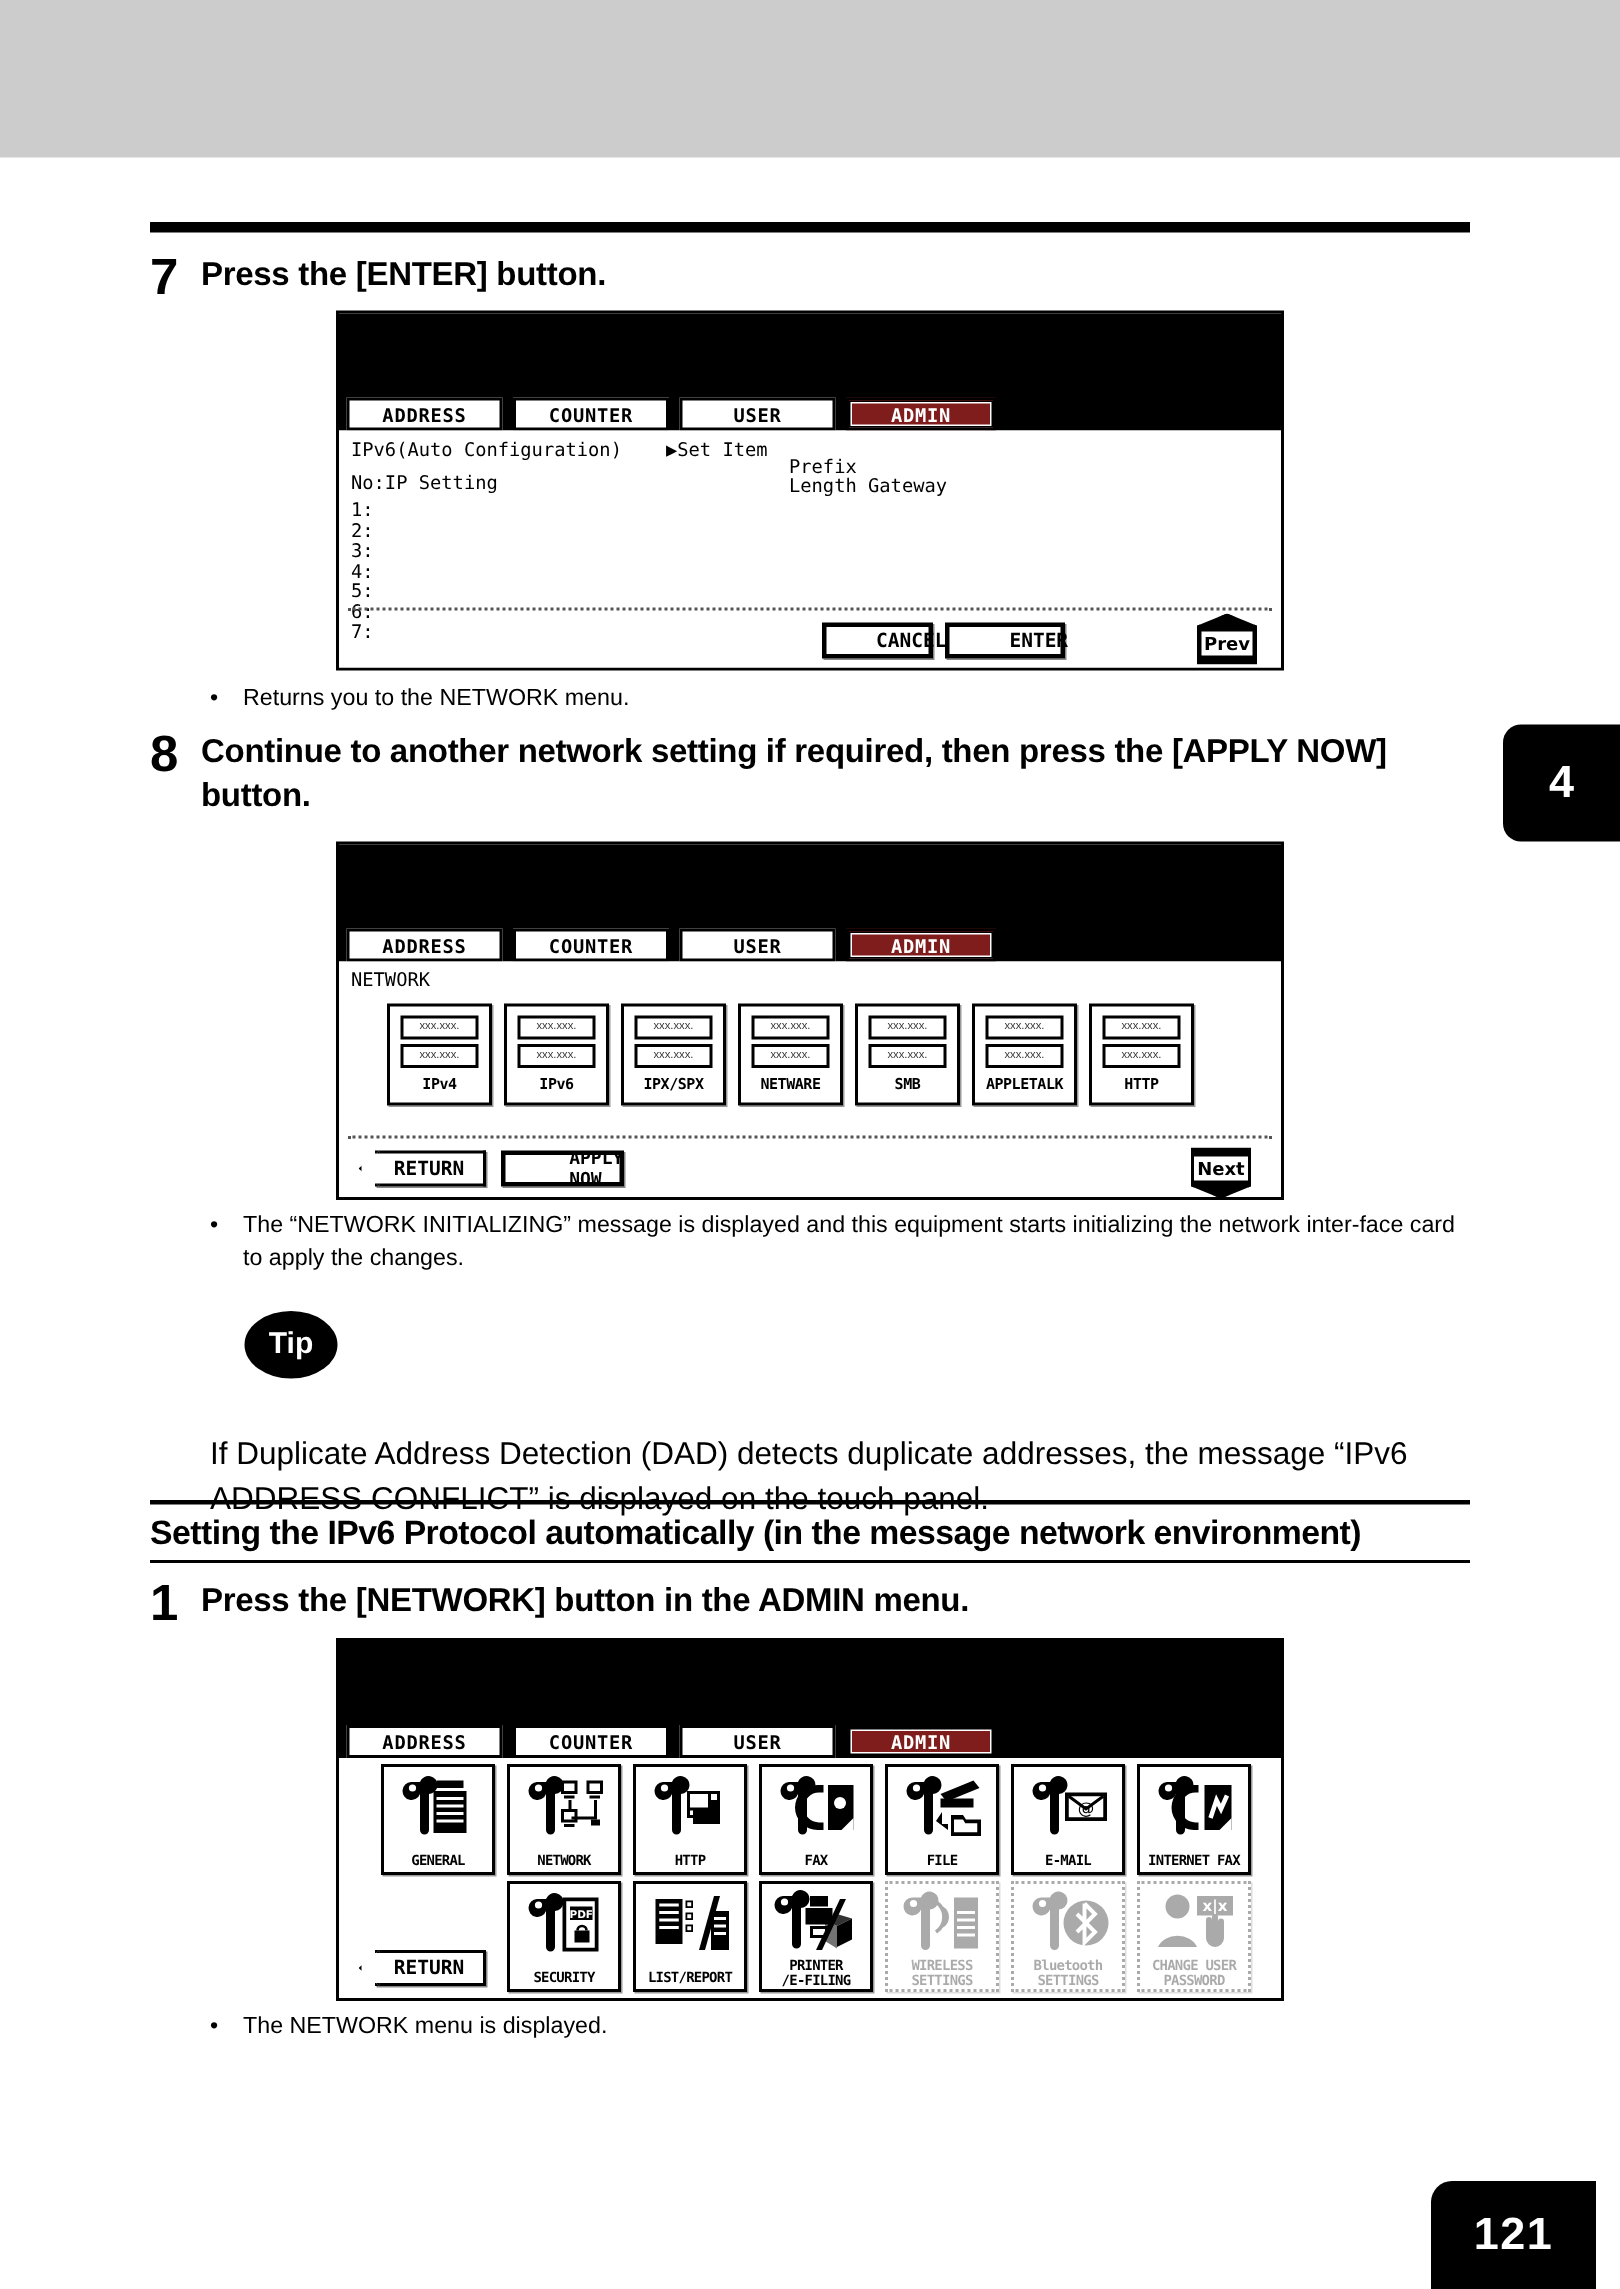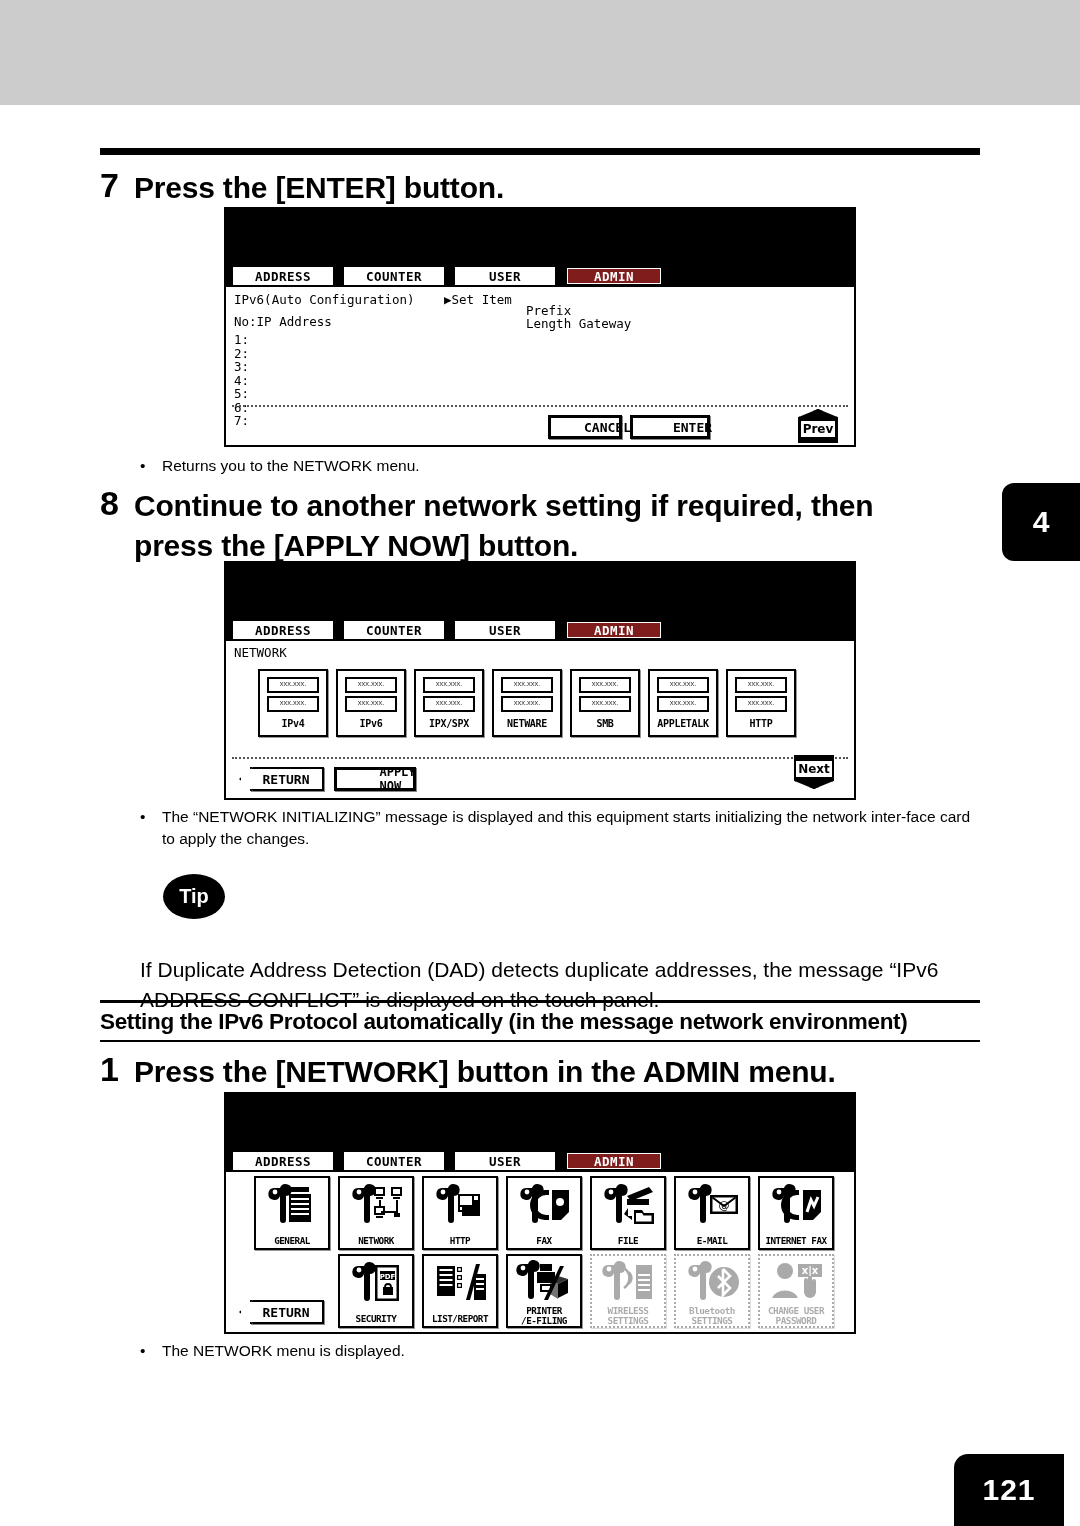--- a/index.html
+++ b/index.html
@@ -11,21 +11,21 @@
   .page{position:absolute;inset:0;}
 
   
   .top-band{position:absolute;left:0;top:0;width:1080px;height:105px;background:#cccccc;}
   .black-rule{position:absolute;left:100px;top:148px;width:880px;height:7px;background:#000;}
 
   
   .step{position:absolute;display:flex;align-items:flex-start;}
   .step-num{font-size:34px;font-weight:bold;line-height:1;width:34px;flex:none;
             font-family:"Liberation Sans",sans-serif;}
-  .step-text{font-size:30px;font-weight:bold;line-height:1.32;letter-spacing:-0.2px;}
+  .step-text{font-size:22px;font-weight:bold;line-height:1.32;letter-spacing:-0.2px;}
 
   
   .bullet{position:absolute;font-size:15.5px;line-height:1.45;display:flex;}
   .bullet .dot{width:22px;flex:none;text-align:left;}
   .bullet .btxt{display:block;}
 
   
   .sect{position:absolute;left:100px;width:880px;}
   .sect .rule-t{height:3px;background:#000;}
   .sect .rule-b{height:2px;background:#000;}
@@ -140,21 +140,21 @@
         <div class="tabbtn t-cnt">COUNTER</div>
         <div class="tabbtn t-usr">USER</div>
         <div class="tabbtn t-adm">ADMIN</div>
       </div>
     </div>
     <div class="lcd-body" style="height:158px;">
       <div class="mono p1-hdr">IPv6(Auto Configuration)</div>
       <div class="mono p1-setitem">▶<span>Set Item</span></div>
       <div class="mono p1-prefix">Prefix</div>
       <div class="mono" style="position:absolute;left:300px;top:30px;">Length  Gateway</div>
-      <div class="mono p1-noip">No:IP Address</div>
+      <div class="mono p1-noip">No:IP Setting</div>
 
       <div class="mono p1-rows">
         <div>1:</div>
         <div>2:</div>
         <div>3:</div>
         <div>4:</div>
         <div>5:</div>
         <div>6:</div>
         <div>7:</div>
       </div>
@@ -228,21 +228,21 @@
           <div class="ipbox">xxx.xxx.</div>
           <div class="ipbox">xxx.xxx.</div>
           <div class="nlbl">HTTP</div>
         </div>
       </div>
 
       <div class="dotline" style="top:116px;"></div>
 
       <div class="lbtn pointl" style="position:absolute;left:24px;top:126px;width:74px;height:24px;">RETURN</div>
       <div class="lbtn strong" style="position:absolute;left:108px;top:126px;width:82px;height:24px;font-size:12px;">APPLY NOW</div>
-      <div class="penta down" style="position:absolute;left:568px;top:114px;">
+      <div class="penta down" style="position:absolute;left:568px;top:124px;">
           <span>Next</span>
         </div>
     </div>
   </div>
 
   <div class="bullet" style="left:140px;top:806px;width:840px;">
     <span class="dot">•</span>
     <span class="btxt">The “NETWORK INITIALIZING” message is displayed and this equipment starts initializing the network inter-face card to apply the changes.</span>
   </div>
 

